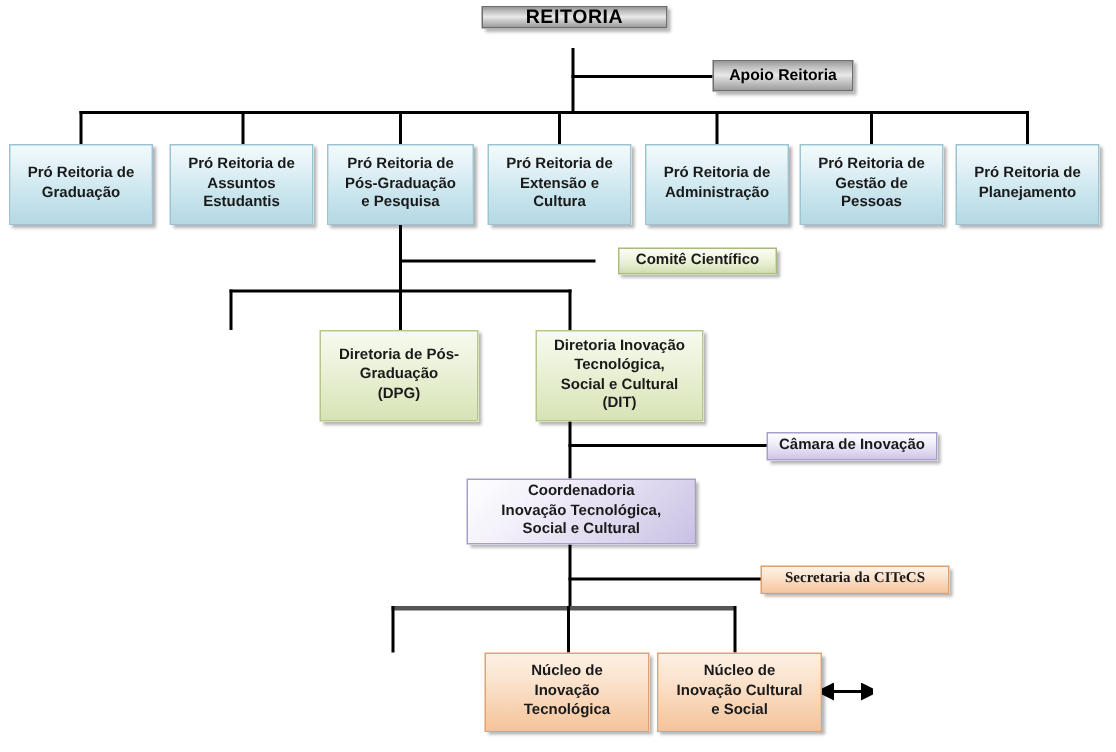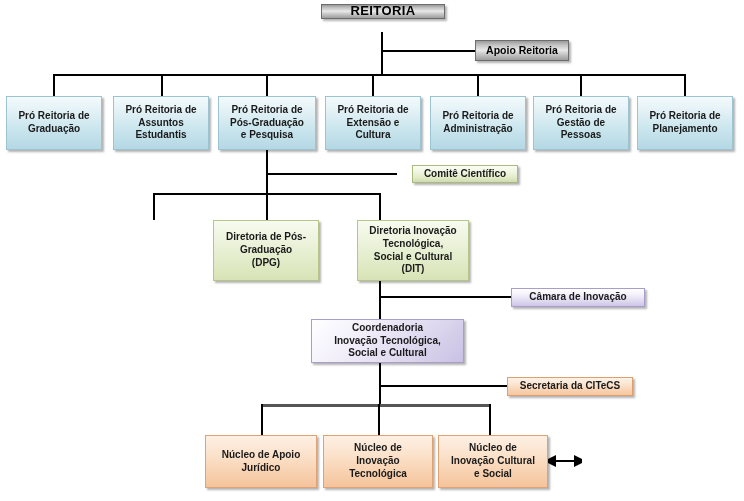--- a/index.html
+++ b/index.html
@@ -76,20 +76,21 @@
   
   .n-orange {
     background: linear-gradient(to bottom,
        #fdf0e4 0%, #fbe3cd 35%, #f8d2b1 70%, #f4c49c 100%);
     border: 1px solid #e0a273;
   }
   .n-orange-pill {
     background: linear-gradient(to bottom,
        #fdf2e7 0%, #fbe4cf 38%, #f8d2b2 72%, #f5c79f 100%);
     border: 1px solid #dd9f6f;
+    font-family: Liberation Serif, serif;
   }
 
   
   .n-ellipse {
     position: absolute;
     box-sizing: border-box;
     border-radius: 50%;
     display: flex;
     align-items: center;
     justify-content: center;
@@ -228,38 +229,34 @@
 (DPG)</span>
   </div>
 
   <div class="node n-green" style="left:325px; top:220px; width:112px; height:61px;margin-left:32px;">
     <span class="lbl">Diretoria Inovação
 Tecnológica,
 Social e Cultural
 (DIT)</span>
   </div>
 
-  <div class="node n-purple-pill" style="left:511px; top:288px; width:134px; height:19px;">
+  <div class="node n-purple-pill" style="left:511px; top:288px; width:114px; height:19px;">
     <span class="lbl">Câmara de Inovação</span>
   </div>
 
   <div class="node n-purple" style="left:311px; top:319px; width:153px; height:44px;">
     <span class="lbl">Coordenadoria
 Inovação Tecnológica,
 Social e Cultural</span>
   </div>
 
   <div class="node n-orange-pill" style="left:507px; top:377px; width:126px; height:19px;">
     <span class="lbl">Secretaria da CITeCS</span>
   </div>
 
-  <div class="node n-orange" style="left:205px; top:435px; width:112px; height:53px;">
-    <span class="lbl">Núcleo de Apoio
-Jurídico</span>
-  </div>
 
   <div class="node n-orange" style="left:323px; top:435px; width:110px; height:53px;">
     <span class="lbl">Núcleo de
 Inovação
 Tecnológica</span>
   </div>
 
   <div class="node n-orange" style="left:438px; top:435px; width:110px; height:53px;">
     <span class="lbl">Núcleo de
 Inovação Cultural

